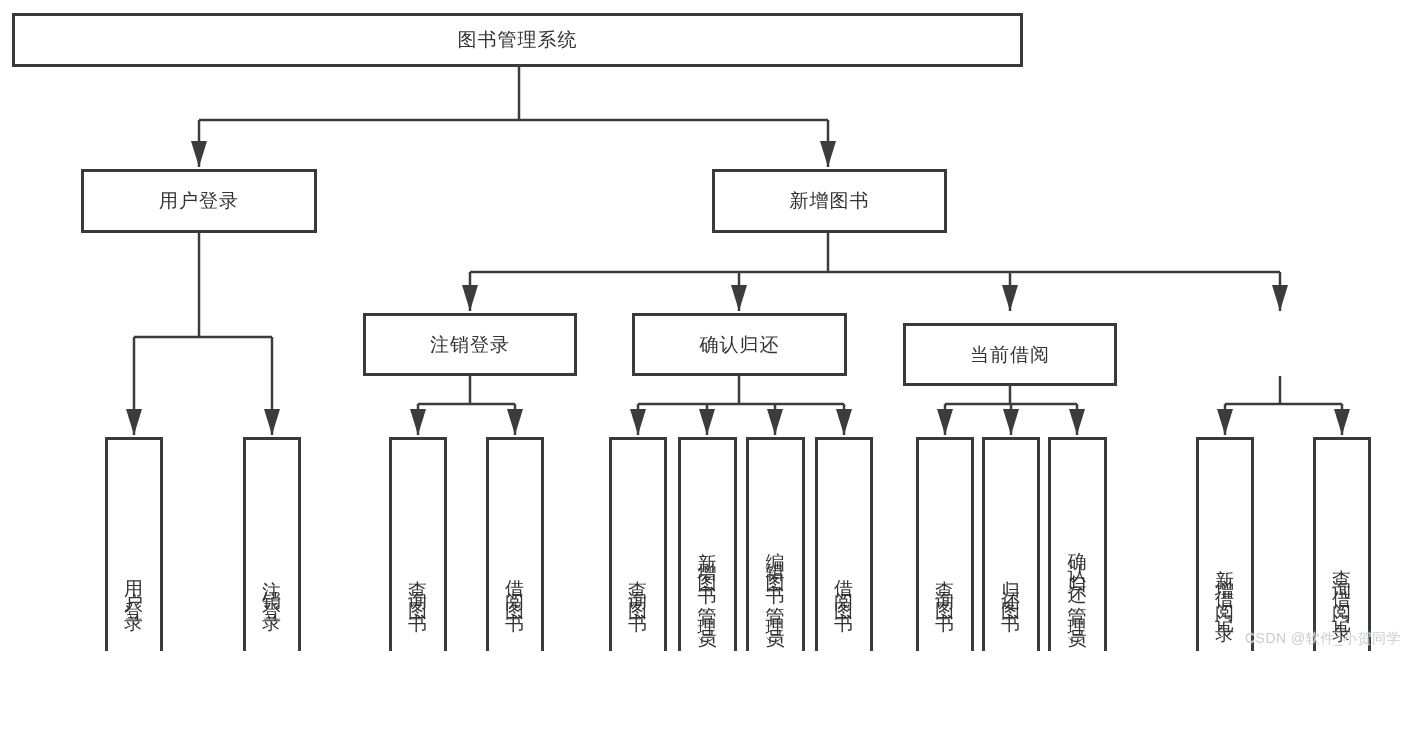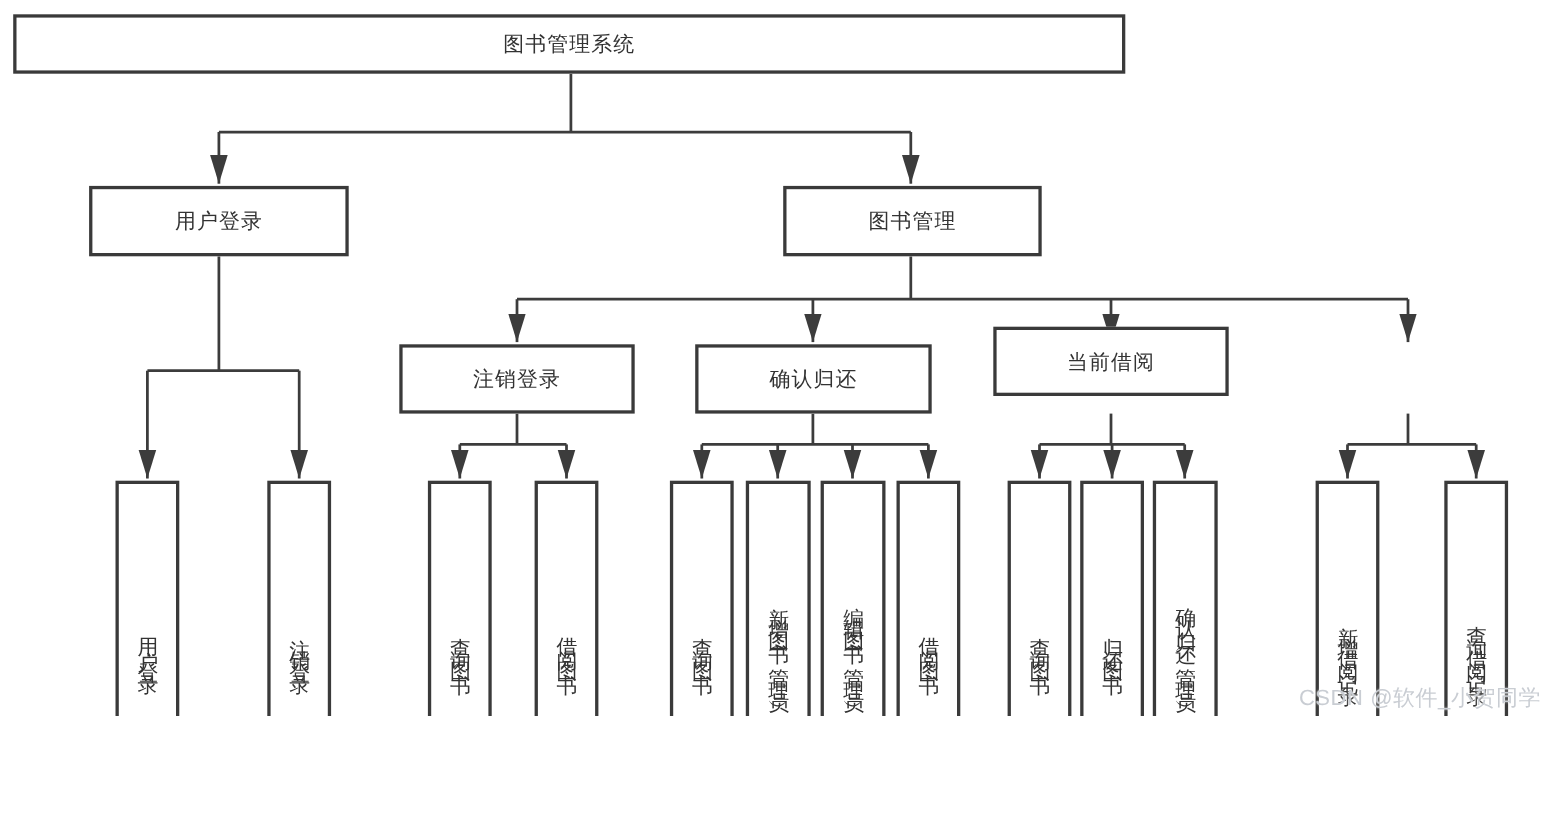--- a/index.html
+++ b/index.html
@@ -31,21 +31,21 @@
     writing-mode:vertical-rl;
     text-orientation:mixed;
     font-size:19px;
     letter-spacing:11px;
     line-height:1;
   }
   .watermark{
     position:absolute;
     right:4px;bottom:3px;
     z-index:5;
-    font-size:20px;
+    font-size:14px;
     letter-spacing:0.5px;
     color:#c9cdd3;
     text-shadow:0 0 2px #ffffff;
     white-space:nowrap;
   }
 </style>
 </head>
 <body>
 
 <div class="canvas">
@@ -99,30 +99,30 @@
   </svg>
 
   <div class="node h root" style="left:12px;top:13px;width:1011px;height:54px">
     <span>图书管理系统</span>
   </div>
 
   <div class="node h" style="left:81px;top:169px;width:236px;height:64px">
     <span>用户登录</span>
   </div>
   <div class="node h" style="left:712px;top:169px;width:235px;height:64px">
-    <span>图书管理</span>
+    <span>新增图书</span>
   </div>
 
   <div class="node h" style="left:363px;top:313px;width:214px;height:63px">
     <span>注销登录</span>
   </div>
   <div class="node h" style="left:632px;top:313px;width:215px;height:63px">
     <span>确认归还</span>
   </div>
-  <div class="node h" style="left:903px;top:297px;width:214px;height:63px">
+  <div class="node h" style="left:903px;top:323px;width:214px;height:63px">
     <span>当前借阅</span>
   </div>
 
   <div class="node v" style="left:105px;top:437px;width:58px;height:299px">
     <span>用户登录</span>
   </div>
   <div class="node v" style="left:243px;top:437px;width:58px;height:299px">
     <span>注销登录</span>
   </div>
 

